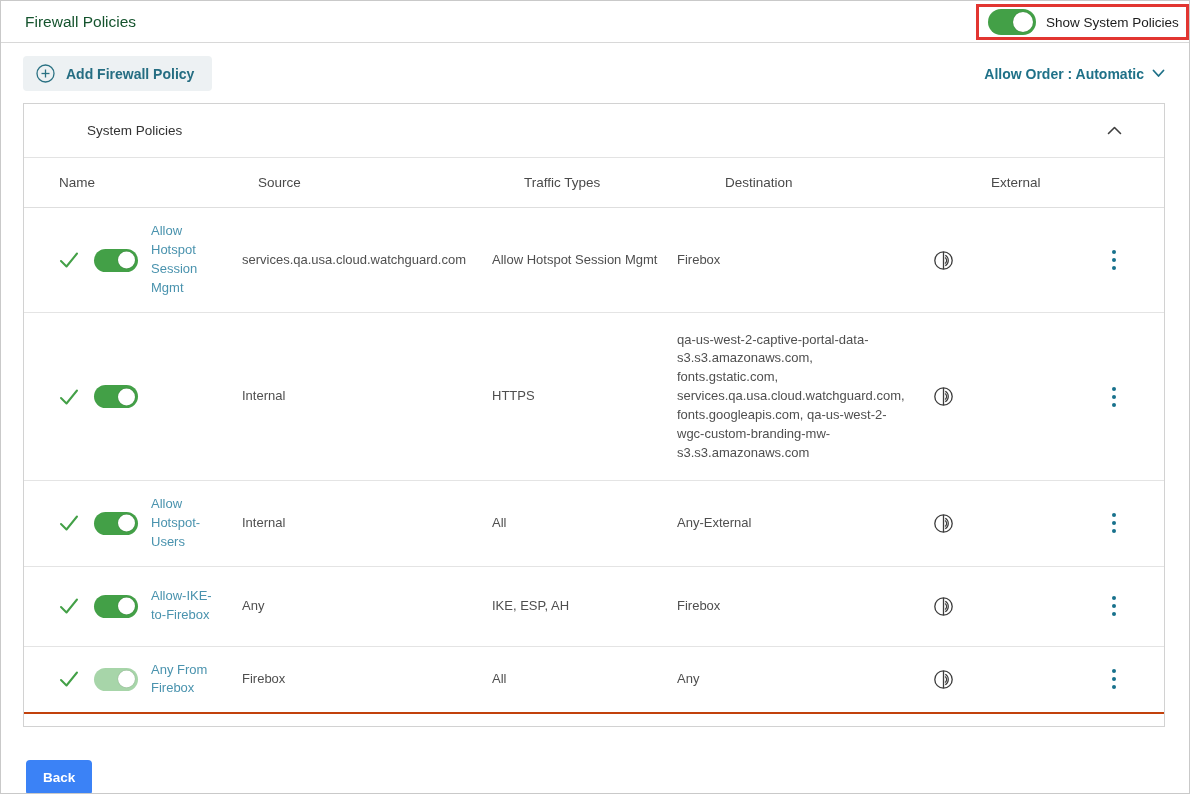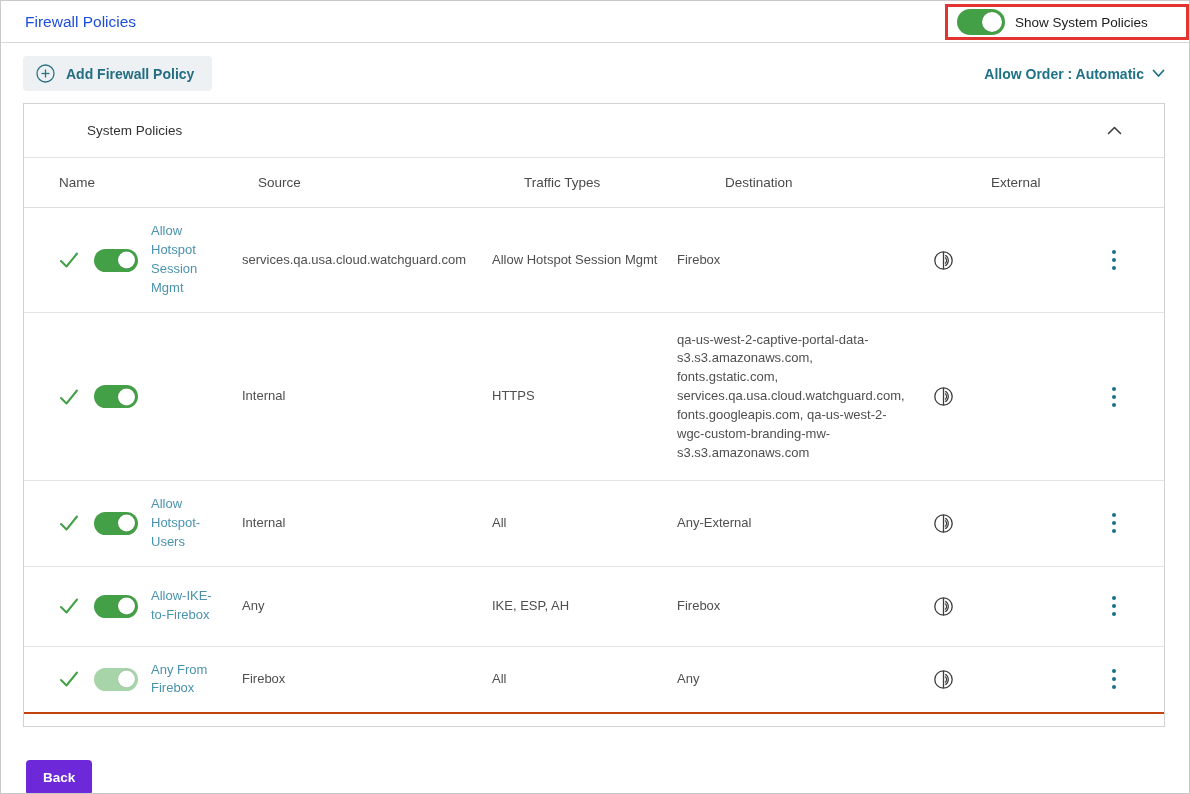--- a/index.html
+++ b/index.html
@@ -22,27 +22,27 @@
   .page-header {
     height: 42px;
     border-bottom: 1px solid #d8d8d8;
     display: flex;
     align-items: center;
     padding-left: 24px;
     position: relative;
   }
   .page-title {
     font-size: 15.5px;
-    color: #1d4ed8;
+    color: #14532d;
   }
   .highlight-box {
     position: absolute;
     top: 3px;
     right: 0;
-    width: 244px;
+    width: 213px;
     height: 36px;
     border: 3px solid #e23531;
     display: flex;
     align-items: center;
     gap: 10px;
     padding-left: 9px;
     background: transparent;
   }
   .toggle {
     display: inline-block;
@@ -165,21 +165,21 @@
     display: flex; flex-direction: column; gap: 4px; padding: 6px;
   }
   .kebab i {
     width: 4px; height: 4px; border-radius: 50%;
     background: #17718c; display: block;
   }
 
   
   .back-btn {
     margin: 33px 0 0 25px;
-    background: #6d28d9;
+    background: #3b82f6;
     color: #ffffff;
     font-family: inherit;
     font-size: 13.5px;
     font-weight: bold;
     border: none;
     border-radius: 4px;
     padding: 10px 17px;
     cursor: pointer;
   }
 </style>

